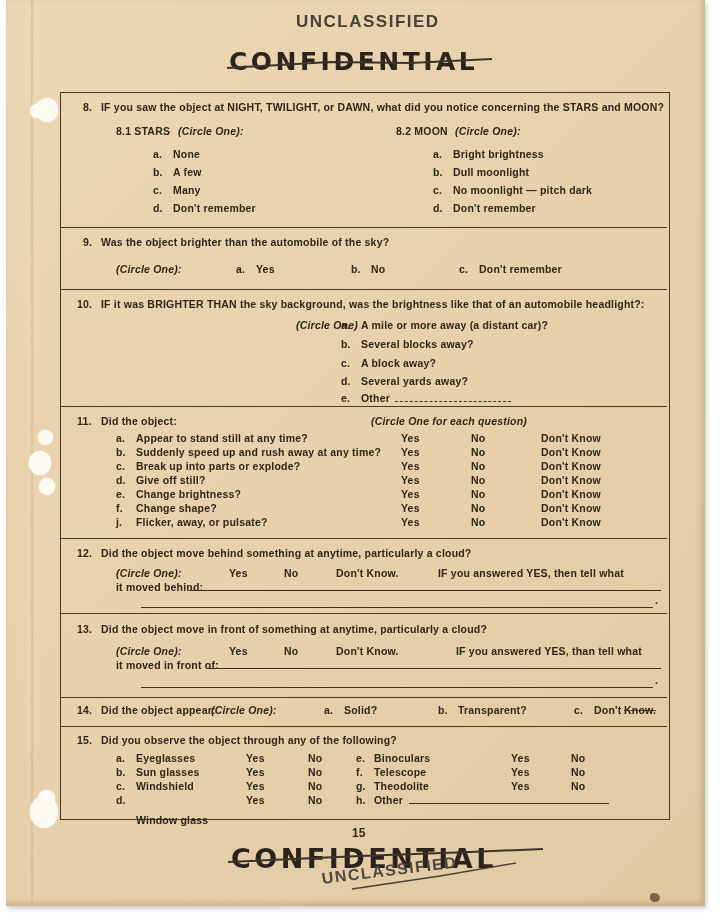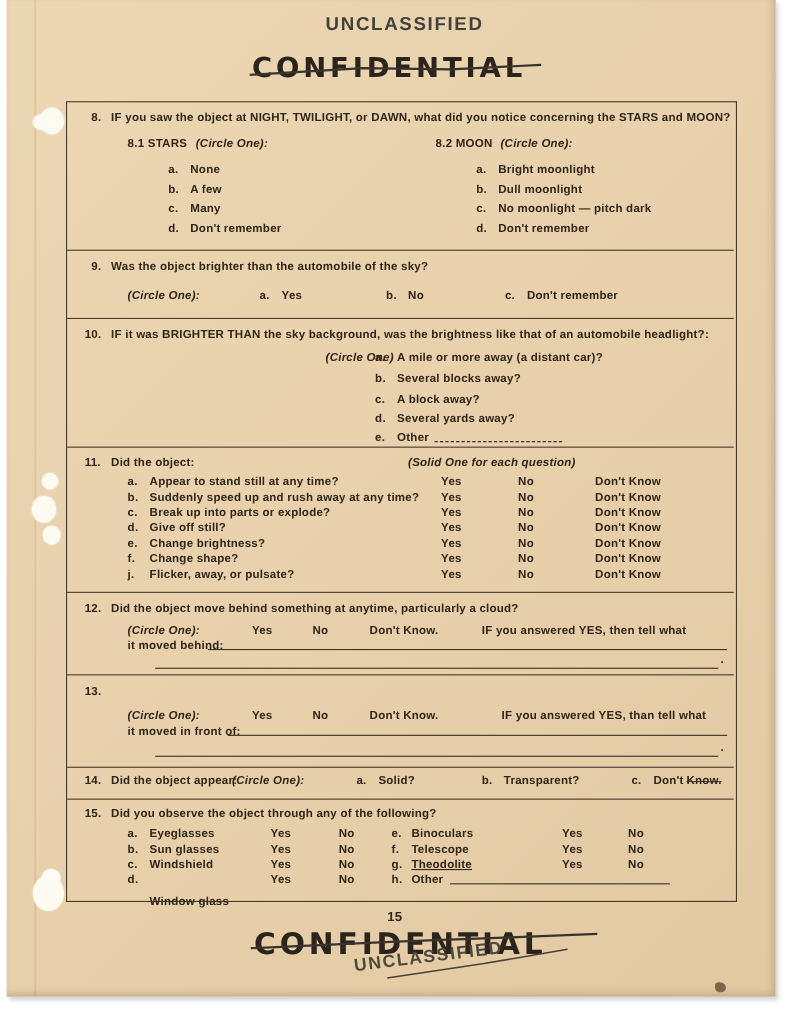--- a/index.html
+++ b/index.html
@@ -51,21 +51,21 @@
       <span class="t" style="left:92px;top:55px;">a.</span>
       <span class="t" style="left:112px;top:55px;">None</span>
       <span class="t" style="left:92px;top:73px;">b.</span>
       <span class="t" style="left:112px;top:73px;">A few</span>
       <span class="t" style="left:92px;top:91px;">c.</span>
       <span class="t" style="left:112px;top:91px;">Many</span>
       <span class="t" style="left:92px;top:109px;">d.</span>
       <span class="t" style="left:112px;top:109px;">Don't remember</span>
 
       <span class="t" style="left:372px;top:55px;">a.</span>
-      <span class="t" style="left:392px;top:55px;">Bright moonlight</span>
+      <span class="t" style="left:392px;top:55px;">Bright brightness</span>
       <span class="t" style="left:372px;top:73px;">b.</span>
       <span class="t" style="left:392px;top:73px;">Dull moonlight</span>
       <span class="t" style="left:372px;top:91px;">c.</span>
       <span class="t" style="left:392px;top:91px;">No moonlight — pitch dark</span>
       <span class="t" style="left:372px;top:109px;">d.</span>
       <span class="t" style="left:392px;top:109px;">Don't remember</span>
     </div>
 
     <div class="sect" style="top:135px;height:62px;">
       <span class="t" style="left:22px;top:8px;">9.</span>
@@ -92,21 +92,21 @@
       <span class="t" style="left:280px;top:85px;">d.</span>
       <span class="t" style="left:300px;top:85px;">Several yards away?</span>
       <span class="t" style="left:280px;top:102px;">e.</span>
       <span class="t" style="left:300px;top:102px;">Other</span>
       <span class="dline" style="left:334px;top:101px;width:116px;"></span>
     </div>
 
     <div class="sect" style="top:314px;height:132px;">
       <span class="t" style="left:16px;top:8px;">11.</span>
       <span class="t" style="left:40px;top:8px;">Did the object:</span>
-      <span class="t it" style="left:310px;top:8px;">(Solid One for each question)</span>
+      <span class="t it" style="left:310px;top:8px;">(Circle One for each question)</span>
 
       <span class="t" style="left:55px;top:25px;">a.</span>
       <span class="t" style="left:75px;top:25px;">Appear to stand still at any time?</span>
       <span class="t" style="left:340px;top:25px;">Yes</span>
       <span class="t" style="left:410px;top:25px;">No</span>
       <span class="t" style="left:480px;top:25px;">Don't Know</span>
 
       <span class="t" style="left:55px;top:39px;">b.</span>
       <span class="t" style="left:75px;top:39px;">Suddenly speed up and rush away at any time?</span>
       <span class="t" style="left:340px;top:39px;">Yes</span>
@@ -153,20 +153,21 @@
       <span class="t" style="left:275px;top:28px;">Don't Know.</span>
       <span class="t" style="left:377px;top:28px;">IF you answered YES, then tell what</span>
       <span class="t" style="left:55px;top:42px;">it moved behind:</span>
       <span class="wline" style="left:128px;top:41px;width:472px;"></span>
       <span class="wline" style="left:80px;top:58px;width:512px;"></span>
       <span class="t" style="left:594px;top:55px;">.</span>
     </div>
 
     <div class="sect" style="top:521px;height:84px;">
       <span class="t" style="left:16px;top:9px;">13.</span>
+      <span class="t" style="left:40px;top:9px;">Did the object move in front of something at anytime, particularly a cloud?</span>
       <span class="t it" style="left:55px;top:31px;">(Circle One):</span>
       <span class="t" style="left:168px;top:31px;">Yes</span>
       <span class="t" style="left:223px;top:31px;">No</span>
       <span class="t" style="left:275px;top:31px;">Don't Know.</span>
       <span class="t" style="left:395px;top:31px;">IF you answered YES, than tell what</span>
       <span class="t" style="left:55px;top:45px;">it moved in front of:</span>
       <span class="wline" style="left:146px;top:44px;width:454px;"></span>
       <span class="wline" style="left:80px;top:63px;width:512px;"></span>
       <span class="t" style="left:594px;top:60px;">.</span>
     </div>
@@ -204,21 +205,21 @@
       <span class="t" style="left:295px;top:39px;">f.</span>
       <span class="t" style="left:313px;top:39px;">Telescope</span>
       <span class="t" style="left:450px;top:39px;">Yes</span>
       <span class="t" style="left:510px;top:39px;">No</span>
 
       <span class="t" style="left:55px;top:53px;">c.</span>
       <span class="t" style="left:75px;top:53px;">Windshield</span>
       <span class="t" style="left:185px;top:53px;">Yes</span>
       <span class="t" style="left:247px;top:53px;">No</span>
       <span class="t" style="left:295px;top:53px;">g.</span>
-      <span class="t" style="left:313px;top:53px;text-decoration:underline;">Theodolite</span>
+      <span class="t" style="left:313px;top:53px;">Theodolite</span>
       <span class="t" style="left:450px;top:53px;">Yes</span>
       <span class="t" style="left:510px;top:53px;">No</span>
 
       <span class="t" style="left:55px;top:67px;">d.</span>
       <span class="t" style="left:75px;top:67px;margin-top:20px;">Window glass</span>
       <span class="t" style="left:185px;top:67px;">Yes</span>
       <span class="t" style="left:247px;top:67px;">No</span>
       <span class="t" style="left:295px;top:67px;">h.</span>
       <span class="t" style="left:313px;top:67px;">Other</span>
       <span class="wline" style="left:348px;top:66px;width:200px;"></span>

